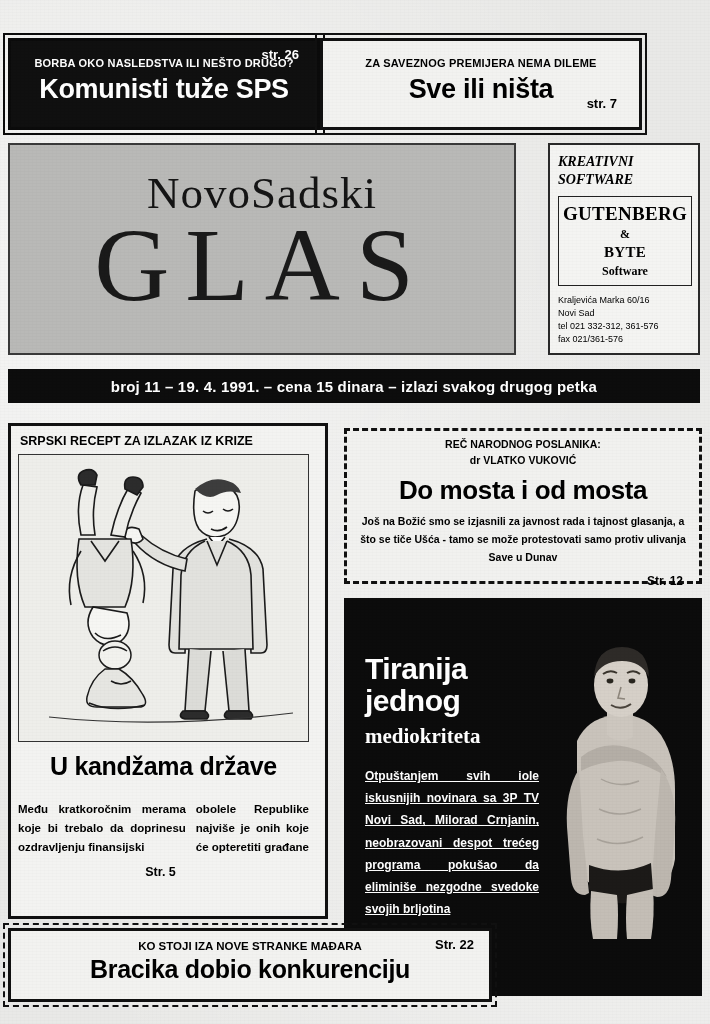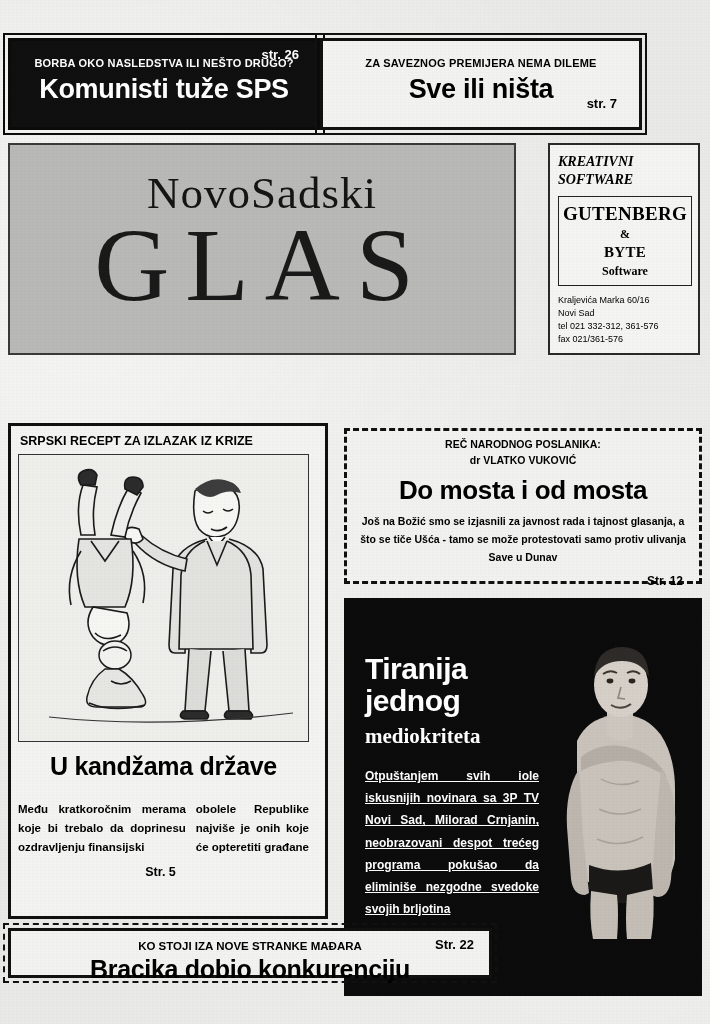--- a/index.html
+++ b/index.html
@@ -328,21 +328,21 @@
     height: 310px;
     overflow: hidden;
   }
 
   
   .bottom-teaser {
     position: absolute;
     left: 8px;
     top: 928px;
     width: 484px;
-    height: 50px;
+    height: 74px;
     background: #f2f2f0;
     border: 3px solid #111;
     outline: 2px dashed #111;
     outline-offset: 3px;
     box-sizing: border-box;
   }
   .bottom-teaser .kicker {
     text-align: center;
     font-size: 11.5px;
     font-weight: bold;
@@ -407,20 +407,21 @@
       <div class="addr">
         <div>Kraljevića Marka 60/16</div>
         <div>Novi Sad</div>
         <div>tel 021 332-312, 361-576</div>
         <div>fax 021/361-576</div>
       </div>
     </div>
 
   </div>
 
+  <div class="infobar">broj 11  –  19. 4. 1991.   –  cena 15 dinara  –   izlazi svakog drugog petka</div>
 
   <div class="left-story">
     <div class="kicker">SRPSKI RECEPT ZA IZLAZAK IZ KRIZE</div>
 
     <div class="cartoon">
       <svg width="304" height="286" viewBox="0 0 304 286" xmlns="http://www.w3.org/2000/svg">
         <rect x="0" y="0" width="304" height="286" fill="#eeeeea"></rect>
 
         <g stroke="#1b1b1b" stroke-width="1.6" fill="none">
 

